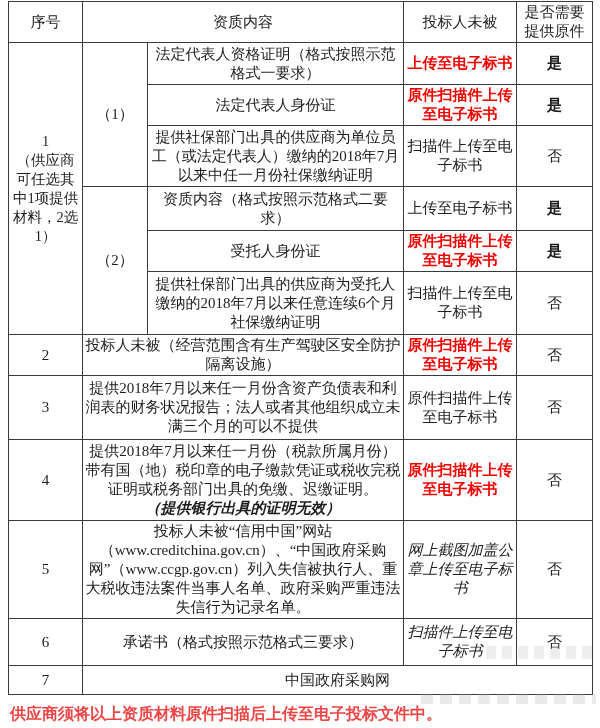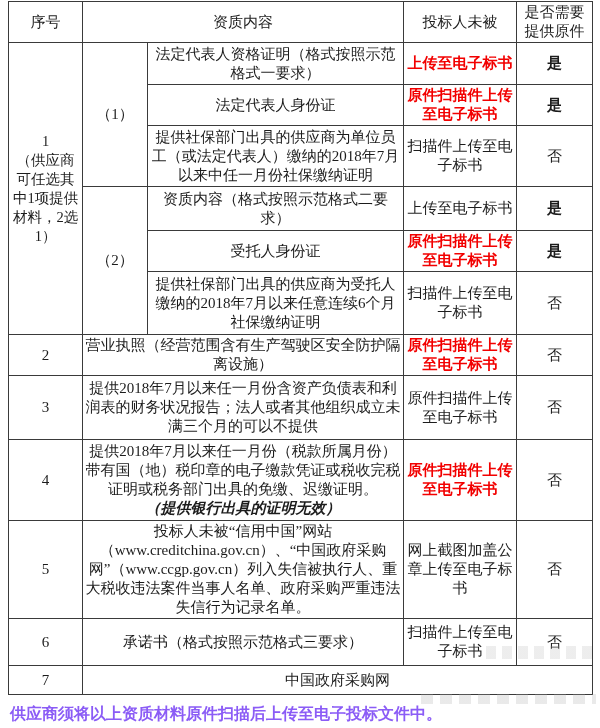--- a/index.html
+++ b/index.html
@@ -21,33 +21,33 @@
   }
   table.qual td{
     border:1.6px solid #3a3a3a;
     text-align:center;
     vertical-align:middle;
     padding:1px 1px;
     word-break:break-word;
     overflow:hidden;
   }
   td.form-cell{padding:1px 7px;}
-  td.form-left{text-align:left;}
+  td.form-left{text-align:left;font-style:italic;}
   td.form-top{vertical-align:top;padding-top:3px;}
   .red{color:#f20000;font-weight:bold;}
   .bold{font-weight:bold;font-style:italic;}
   td.yes-cell{font-weight:bold;}
   td.serial-group{font-size:14.5px;padding:0;}
   .serial-note{margin-top:0;text-align:center;}
   .footer-note{
     margin:9px 0 0 10px;
     font-size:16px;
     line-height:20px;
     font-weight:bold;
-    color:#8b5cf6;
+    color:#ef4444;
   }
   
   .wm1{position:absolute;right:4px;top:646px;width:110px;height:13px;
        background:repeating-linear-gradient(90deg,rgba(175,175,175,.22) 0 10px,rgba(0,0,0,0) 10px 16px);}
   .wm2{position:absolute;right:4px;top:694px;width:175px;height:10px;
        background:repeating-linear-gradient(90deg,rgba(170,170,170,.25) 0 12px,rgba(0,0,0,0) 12px 19px);}
 </style>
 </head>
 <body>
 
@@ -103,21 +103,21 @@
         <td class="yes-cell">是</td>
       </tr>
       <tr style="height:63px">
         <td>提供社保部门出具的供应商为受托人缴纳的2018年7月以来任意连续6个月社保缴纳证明</td>
         <td class="form-cell">扫描件上传至电子标书</td>
         <td>否</td>
       </tr>
 
       <tr style="height:40px">
         <td>2</td>
-        <td colspan="2">营业执照（经营范围含有生产驾驶区安全防护隔离设施）</td>
+        <td colspan="2">投标人未被（经营范围含有生产驾驶区安全防护隔离设施）</td>
         <td class="form-cell red">原件扫描件上传至电子标书</td>
         <td>否</td>
       </tr>
 
       <tr style="height:64px">
         <td>3</td>
         <td colspan="2">提供2018年7月以来任一月份含资产负债表和利润表的财务状况报告；法人或者其他组织成立未满三个月的可以不提供</td>
         <td class="form-cell">原件扫描件上传至电子标书</td>
         <td>否</td>
       </tr>

